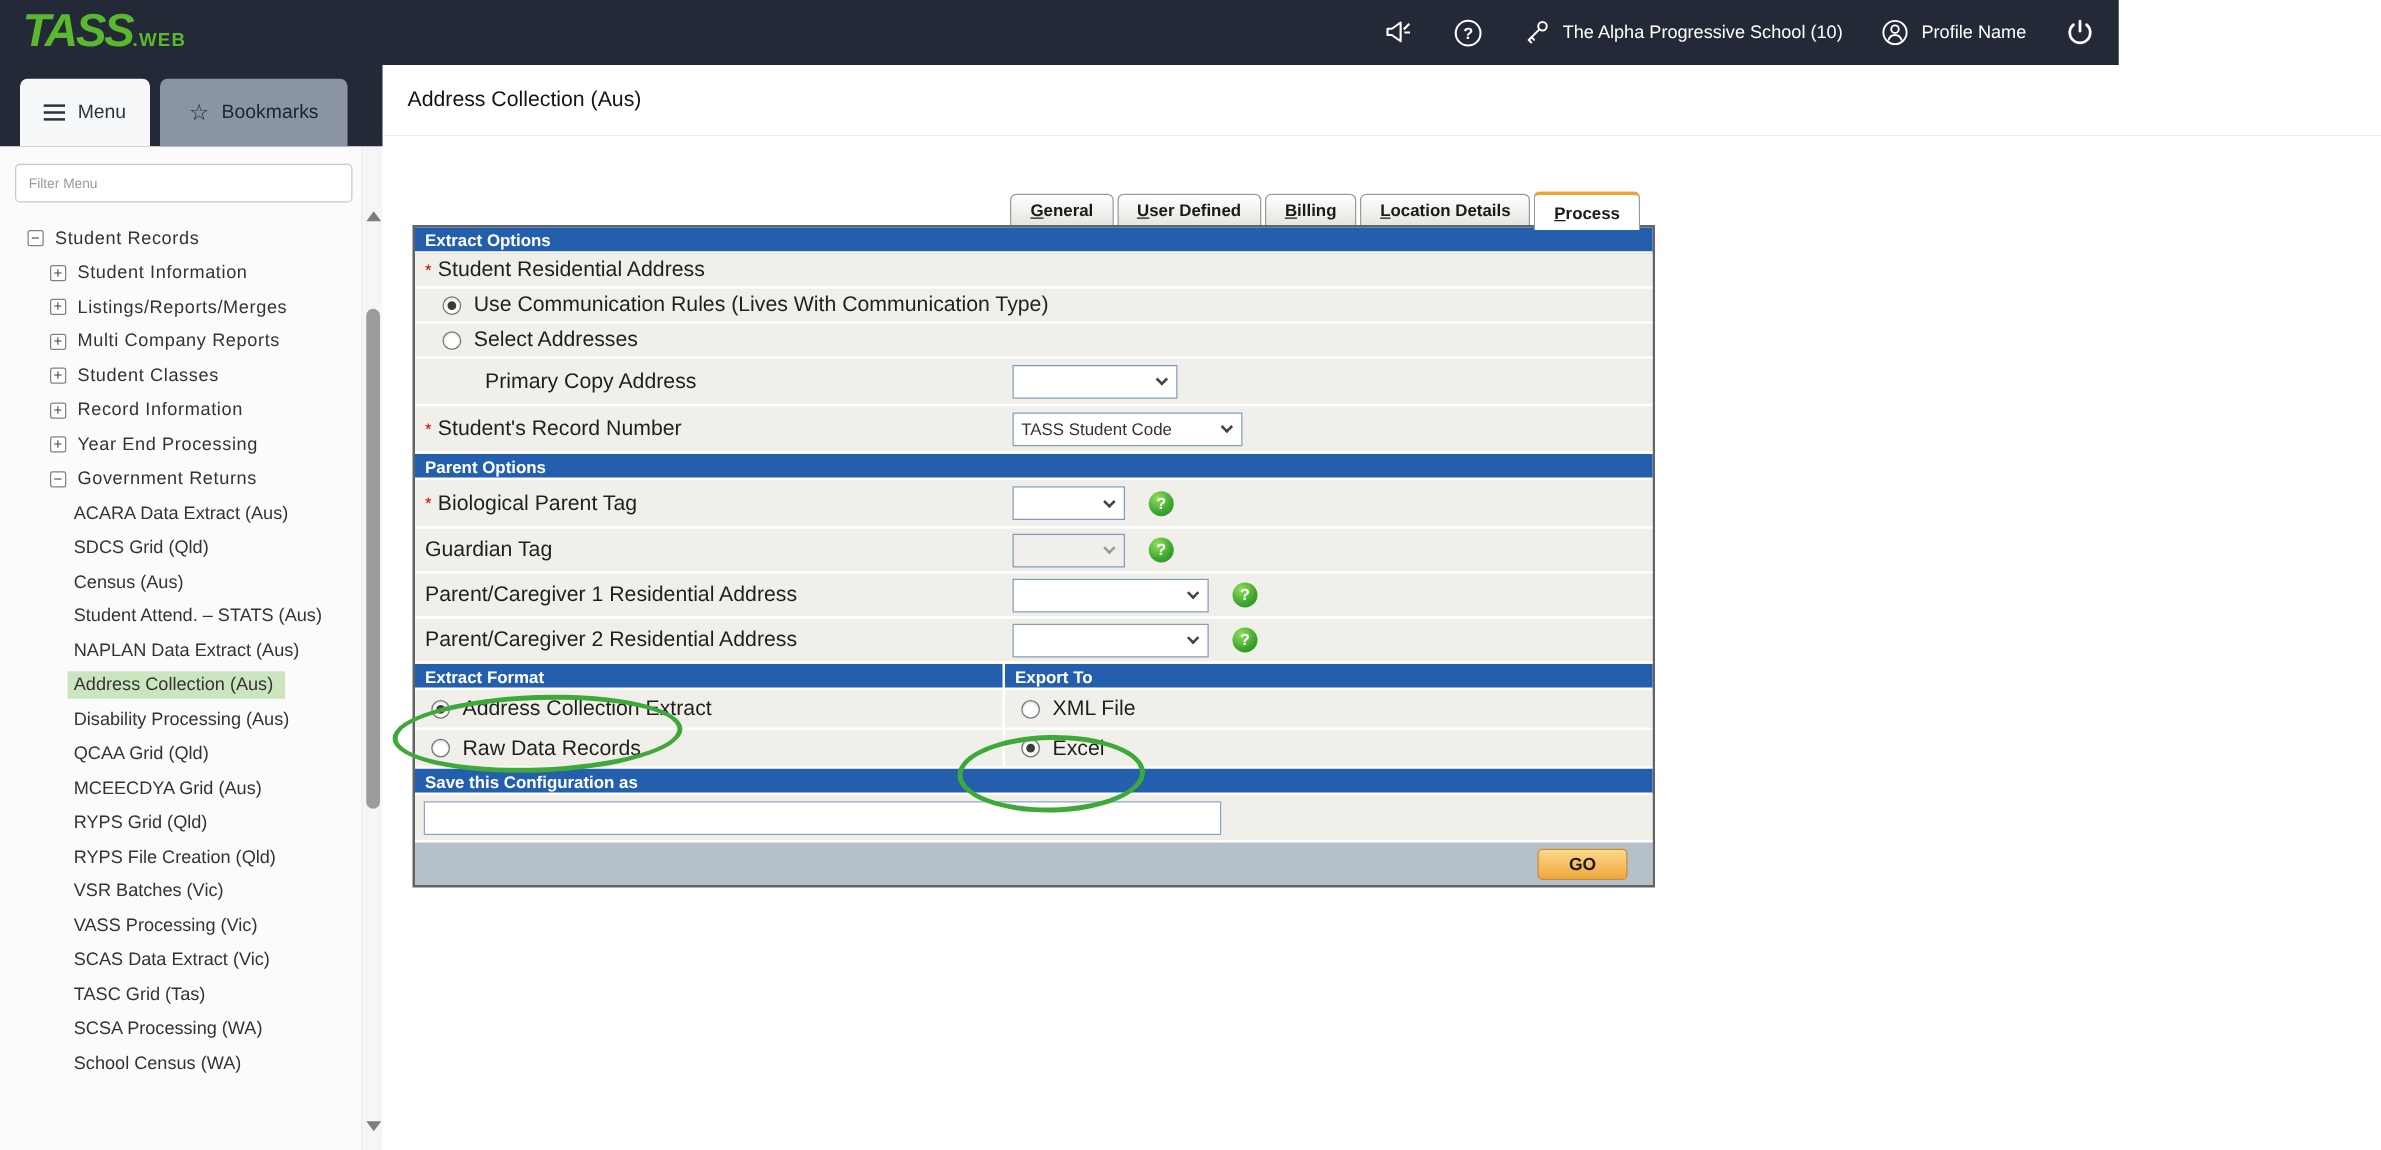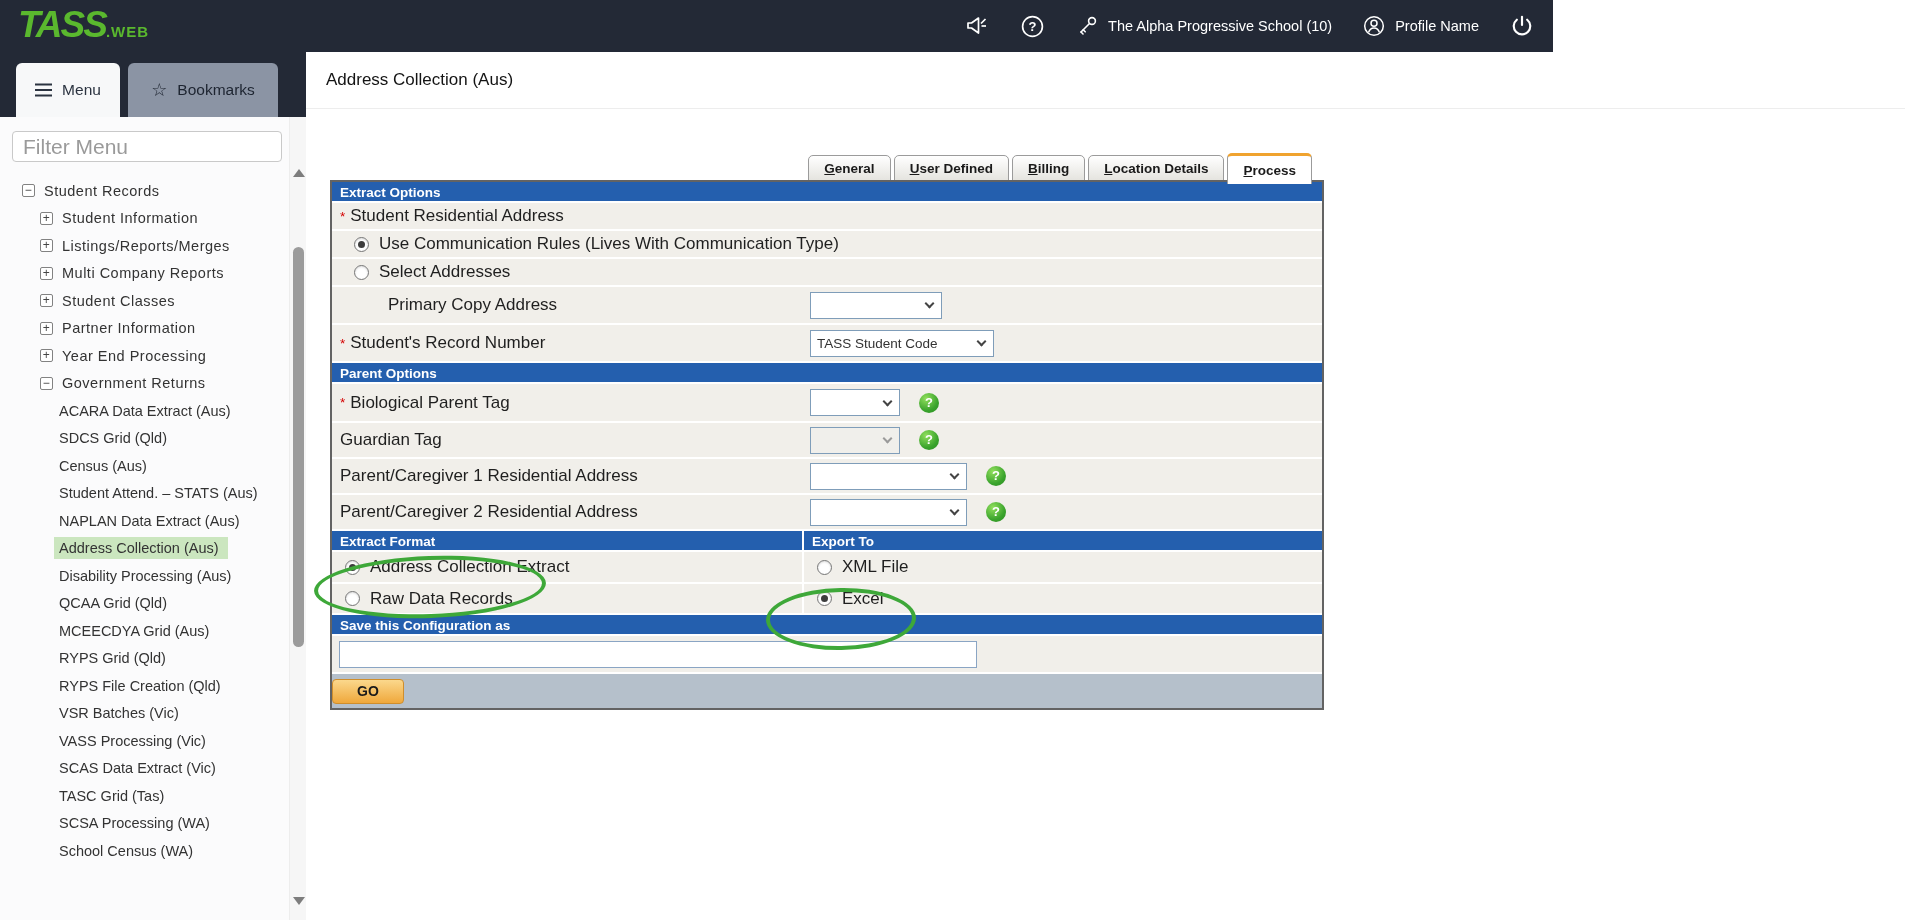--- a/index.html
+++ b/index.html
@@ -1,40 +1,40 @@
 <!DOCTYPE html>
 <html><head>
 <meta charset="utf-8">
 <style>
   * { margin:0; padding:0; box-sizing:border-box; }
   html,body { width:1905px; height:920px; overflow:hidden; background:#fff;
               font-family:"Liberation Sans", sans-serif; }
 
   
-  .topbar { position:absolute; left:0; top:0; width:1553px; height:52px; background:#232936; z-index:10;padding-left:36px; }
+  .topbar { position:absolute; left:0; top:0; width:1695px; height:52px; background:#232936; z-index:10;padding-left:36px; }
   .logo { position:absolute; left:18px; top:4px; cursor:pointer; }
   .logo-main { font-size:37px; font-weight:bold; font-style:italic; color:#5ab82e; letter-spacing:-2px; }
   .logo-sub  { font-size:15px; font-weight:bold; color:#5ab82e; letter-spacing:1px; }
   .topbar-right { position:absolute; right:18px; top:0; height:52px; display:flex; align-items:center; gap:30px; }
   .tb-item { display:flex; align-items:center; gap:9px; color:#fff; font-size:14.5px; cursor:pointer; white-space:nowrap; }
   .tb-item svg { display:block; }
 
   
   .side-head { position:absolute; left:0; top:52px; width:306px; height:65px; background:#232936; z-index:9; }
   .nav-tab { position:absolute; bottom:0; height:54px; display:flex; align-items:center; justify-content:center;
              gap:10px; font-size:15.5px; border-radius:6px 6px 0 0; cursor:pointer; }
   .nav-tab.menu { left:16px; width:104px; background:#f7f8f9; color:#2b3340; }
   .nav-tab.bookmarks { left:128px; width:150px; background:#8b94a4; color:#1d2430; }
   .hamburger { width:17px; height:2.4px; background:#2b3340; box-shadow:0 5.5px 0 #2b3340, 0 -5.5px 0 #2b3340; }
   .star-glyph { font-size:18px; line-height:1; }
 
   
   .sidebar { position:absolute; left:0; top:117px; width:306px; height:803px; background:#fbfbfc; }
   .filter-input { position:absolute; left:12px; top:14px; width:270px; height:31px; border:1px solid #c9c9c9;
-                  border-radius:4px; padding:0 10px; font-size:21px; color:#444; background:#fff;
+                  border-radius:4px; padding:0 10px; font-size:11px; color:#444; background:#fff;
                   font-family:"Liberation Sans", sans-serif; outline:none; }
   .filter-input::placeholder { color:#9a9a9a; }
   .menu-tree { position:absolute; left:0; top:60px; width:288px; }
   .tree-item { height:27.5px; display:flex; align-items:center; font-size:14.5px; color:#333; cursor:pointer; white-space:nowrap; }
   .tree-item.lvl0 { padding-left:22px; letter-spacing:.5px; }
   .tree-item.lvl1 { padding-left:40px; letter-spacing:.5px; }
   .tree-item.lvl2 { padding-left:59px; }
   .expander { width:13px; height:13px; border:1px solid #828282; background:#fff; border-radius:2px;
               font-size:12px; line-height:10px; text-align:center; color:#444; margin-right:9px; flex:0 0 13px; }
   .tree-label.selected { background:#cbe6bf; padding:3px 9px 3px 5px; margin-left:-5px; }
@@ -89,21 +89,21 @@
 
   .two-col { display:flex; }
   .two-col .colL { width:472px; border-right:2px solid #fff; }
   .two-col .colR { flex:1; }
   .fmt-cell { position:relative; display:flex; align-items:center; background:#f1efea; }
   .fmt-cell .radio { margin-left:13px; }
 
   .input-row { height:38px; background:#f1efea; border-bottom:2px solid #fff; display:flex; align-items:center; }
   .cfg-input { margin-left:7px; width:638px; height:27px; border:1px solid #8aa5c4; background:#fff;
                padding:0 6px; font-size:13.5px; font-family:"Liberation Sans", sans-serif; outline:none; }
-  .footer-bar { height:34px; background:#b5c0cb; display:flex; align-items:center; padding-right:20px; }
+  .footer-bar { height:34px; background:#b5c0cb; display:flex; align-items:center; justify-content:flex-end; padding-right:20px; }
   .go-btn { width:72px; height:25px; background:linear-gradient(#fbd88c,#efa83c); border:1px solid #cf8e2d;
             border-radius:4px; font-size:14px; font-weight:bold; color:#1a1a1a; cursor:pointer;
             font-family:"Liberation Sans", sans-serif; }
 
   
   .annotation { position:absolute; border:4.5px solid #3ea839; border-radius:50%; pointer-events:none; z-index:6; }
   .ellipse-extract { left:8px;  top:504px; width:232px; height:62px; transform:rotate(-2deg); }
   .ellipse-excel   { left:460px; top:536px; width:150px; height:62px; transform:rotate(-1deg); }
 </style>
 </head>
@@ -183,21 +183,21 @@
       <div class="tree-item lvl1">
         <span class="expander">+</span>
         <span class="tree-label">Multi Company Reports</span>
       </div>
       <div class="tree-item lvl1">
         <span class="expander">+</span>
         <span class="tree-label">Student Classes</span>
       </div>
       <div class="tree-item lvl1">
         <span class="expander">+</span>
-        <span class="tree-label">Partner Information</span>
+        <span class="tree-label">Record Information</span>
       </div>
       <div class="tree-item lvl1">
         <span class="expander">+</span>
         <span class="tree-label">Year End Processing</span>
       </div>
       <div class="tree-item lvl1">
         <span class="expander">−</span>
         <span class="tree-label">Government Returns</span>
       </div>
       <div class="tree-item lvl2">

